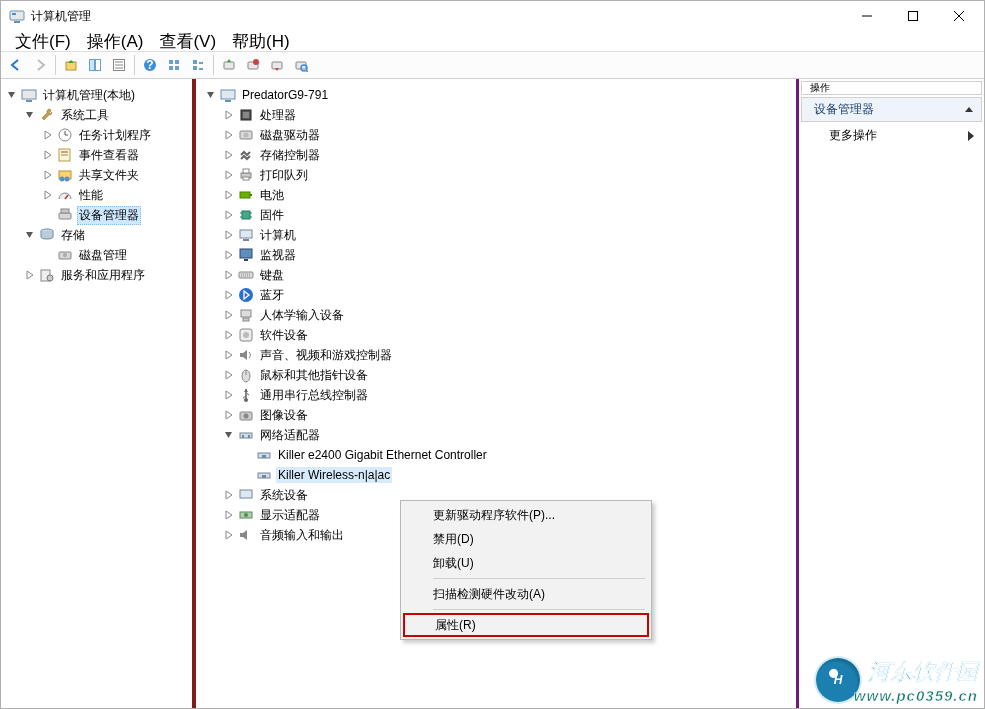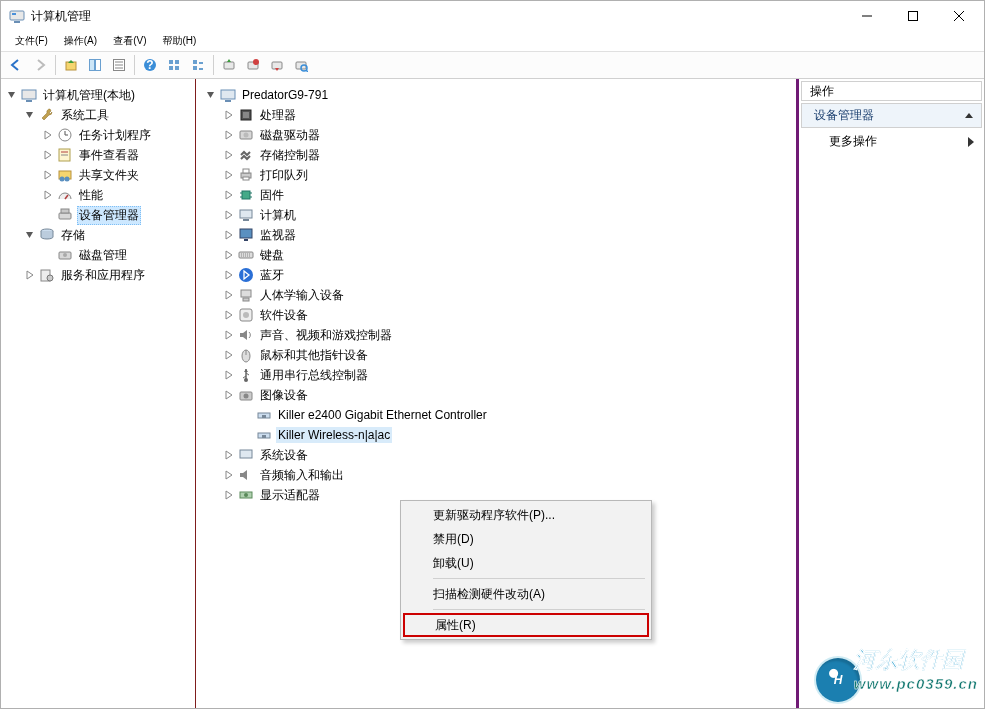--- a/index.html
+++ b/index.html
@@ -7,35 +7,35 @@
 
 
 .titlebar { height: 30px; display: flex; align-items: center; padding: 0 2px 0 8px; background: #fff; }
 .titlebar .sysicon { width: 16px; height: 16px; margin-right: 6px; display: inline-flex; align-items: center; justify-content: center; }
 .titlebar .title { flex: 1; font-size: 12px; color: #000; }
 .winbtns { display: flex; }
 .winbtn { width: 46px; height: 30px; display: flex; align-items: center; justify-content: center; color: #222; }
 
 
 .menubar { height: 20px; display: flex; align-items: center; padding: 0 6px; background: #fff; }
-.menuitem { padding: 2px 8px; font-size: 10px; color: #000; }
+.menuitem { padding: 2px 8px; font-size: 17px; color: #000; }
 
 
 .toolbar { height: 28px; display: flex; align-items: center; gap: 2px; padding: 2px 4px; border-top: 1px solid #e0e0e0; border-bottom: 1px solid #d0d0d0; background: #fcfcfc; }
 .tbtn { width: 22px; height: 22px; display: flex; align-items: center; justify-content: center; border: 1px solid transparent; border-radius: 2px; }
 .tsep { width: 1px; height: 20px; background: #d0d0d0; margin: 0 2px; }
 
 
 .body { display: flex; height: calc(100% - 30px - 20px - 28px); }
-.pane-left { width: 195px; border-right: 1px solid #7f1d1d; overflow: hidden; padding-top: 4px; background: #fff; }
+.pane-left { width: 195px; border-right: 4px solid #7f1d1d; overflow: hidden; padding-top: 4px; background: #fff; }
 .pane-center { flex: 1; border-right: 3px solid #701a75; overflow: hidden; padding-top: 4px; background: #fff; position: relative; }
 .pane-right { width: 185px; overflow: hidden; background: #fff; }
 
 
-.actions-header { height: 20px; border: 1px solid #d0d0d0; margin: 2px; padding: 0 8px; display: flex; align-items: center; font-weight: 400; font-size: 12px; background: #fff; }
+.actions-header { height: 14px; border: 1px solid #d0d0d0; margin: 2px; padding: 0 8px; display: flex; align-items: center; font-weight: 400; font-size: 10px; background: #fff; }
 .actions-section { background: #eef4fa; border: 1px solid #d0d0d0; margin: 0 2px 0 2px; padding: 3px 8px 3px 12px; display: flex; align-items: center; justify-content: space-between; font-size: 12px; color: #1a3e6e; }
 .actions-item { padding: 5px 8px 5px 28px; display: flex; align-items: center; justify-content: space-between; font-size: 12px; margin: 0 2px; gap: 35px; }
 
 
 .tree { padding: 2px 0 0 4px; user-select: none; }
 .tree ul { list-style: none; padding-left: 18px; }
 .tree > ul { padding-left: 0; }
 .node { display: flex; align-items: center; height: 20px; white-space: nowrap; padding-right: 4px; }
 .twisty { width: 14px; height: 14px; display: inline-flex; align-items: center; justify-content: center; margin-right: 2px; flex: 0 0 14px; }
 .twisty.empty { visibility: hidden; }
@@ -44,21 +44,21 @@
 .nlabel.sel { background: #cde8ff; border: 1px dotted #7fbff5; padding: 0 1px; }
 .nlabel.hl { background: #d8ebfa; }
 
 
 .ctxmenu { position: absolute; background: #f2f2f2; border: 1px solid #b8b8b8; box-shadow: 3px 3px 4px rgba(0,0,0,.2); width: 252px; z-index: 50; padding: 2px; }
 .ctxitem { height: 24px; display: flex; align-items: center; padding: 0 14px 0 30px; font-size: 12px; color: #000; }
 .ctxitem.hl { border: 2px solid #c00; position: relative; z-index: 2; background: #f2f2f2; }
 .ctxsep { height: 1px; background: #d0d0d0; margin: 3px 4px 3px 30px; }
 
 
-.watermark { position: absolute; right: 6px; bottom: 16px; text-align: left; pointer-events: none; z-index: 100; font-style: italic; }
+.watermark { position: absolute; right: 6px; bottom: 4px; text-align: right; pointer-events: none; z-index: 100; font-style: italic; }
 .watermark .wm1 { font-size: 22px; font-weight: 700; color: #2da0d0; -webkit-text-stroke: .4px #fff; }
 .watermark .wm2 { font-size: 15px; font-weight: 700; color: #0f766e; letter-spacing: 1px; -webkit-text-stroke: .5px #fff; }
 .wm-badge { position: absolute; right: 124px; bottom: 6px; width: 44px; height: 44px; border-radius: 50%; background: radial-gradient(circle at 40% 35%, #fff 0 4px, #1b7fb0 5px 100%); display: flex; align-items: center; justify-content: center; color: #fff; font-weight: 700; font-size: 20px; font-style: italic; z-index: 100; box-shadow: -2px 3px 2px rgba(0,0,0,.15) inset, 0 0 0 2px #d0ecf4; }
 
 svg { display: block; }
 </style>
 </head>
 <body>
 
 <div class="titlebar">
@@ -435,20 +435,36 @@
               </li>
             <li>
                 <div class="node">
                   <span class="twisty">
                     <svg width="10" height="10">
                       <path d="M2 1 L8 5 L2 9 Z" fill="none" stroke="#888"></path>
                     </svg>
                   </span>
                   <span class="ticon">
                     <svg width="16" height="16">
+                      <rect x="2" y="5" width="10" height="6" fill="#6ab000" stroke="#478000"></rect>
+                      <rect x="12" y="7" width="2" height="2" fill="#478000"></rect>
+                    </svg>
+                  </span>
+                  <span class="nlabel">电池</span>
+                </div>
+              </li>
+            <li>
+                <div class="node">
+                  <span class="twisty">
+                    <svg width="10" height="10">
+                      <path d="M2 1 L8 5 L2 9 Z" fill="none" stroke="#888"></path>
+                    </svg>
+                  </span>
+                  <span class="ticon">
+                    <svg width="16" height="16">
                       <rect x="4" y="4" width="8" height="8" fill="#4a8" stroke="#276"></rect>
                       <line x1="2" y1="6" x2="4" y2="6" stroke="#276"></line>
                       <line x1="2" y1="10" x2="4" y2="10" stroke="#276"></line>
                       <line x1="12" y1="6" x2="14" y2="6" stroke="#276"></line>
                       <line x1="12" y1="10" x2="14" y2="10" stroke="#276"></line>
                     </svg>
                   </span>
                   <span class="nlabel">固件</span>
                 </div>
               </li>
@@ -609,20 +625,35 @@
                   <span class="ticon">
                     <svg width="16" height="16">
                       <rect x="2" y="5" width="12" height="8" rx="1" fill="#ccc" stroke="#888"></rect>
                       <circle cx="8" cy="9" r="2.5" fill="#888"></circle>
                     </svg>
                   </span>
                   <span class="nlabel">图像设备</span>
                 </div>
               </li>
             <li>
+              <div class="node">
+                <span class="twisty">
+                    <svg width="10" height="10">
+                      <path d="M1 2 L8 2 L4.5 8 Z" fill="#595959"></path>
+                    </svg>
+                  </span>
+                <span class="ticon">
+                    <svg width="16" height="16">
+                      <rect x="2" y="6" width="12" height="5" fill="#cde" stroke="#789"></rect>
+                      <rect x="4" y="8" width="2" height="3" fill="#789"></rect>
+                      <rect x="10" y="8" width="2" height="3" fill="#789"></rect>
+                    </svg>
+                  </span>
+                <span class="nlabel">网络适配器</span>
+              </div>
               <ul>
                 <li>
                     <div class="node">
                       <span class="twisty empty"></span>
                       <span class="ticon">
                         <svg width="16" height="16">
                           <rect x="2" y="6" width="12" height="5" fill="#cde" stroke="#789"></rect>
                           <rect x="6" y="8" width="4" height="3" fill="#789"></rect>
                         </svg>
                       </span>
@@ -660,40 +691,40 @@
               </li>
             <li>
                 <div class="node">
                   <span class="twisty">
                     <svg width="10" height="10">
                       <path d="M2 1 L8 5 L2 9 Z" fill="none" stroke="#888"></path>
                     </svg>
                   </span>
                   <span class="ticon">
                     <svg width="16" height="16">
-                      <path d="M2 6h3l4-3v10l-4-3H2z" fill="#888"></path>
-                    </svg>
-                  </span>
-                  <span class="nlabel">音频输入和输出</span>
-                </div>
-              </li>
-            <li>
-                <div class="node">
-                  <span class="twisty">
-                    <svg width="10" height="10">
-                      <path d="M2 1 L8 5 L2 9 Z" fill="none" stroke="#888"></path>
-                    </svg>
-                  </span>
-                  <span class="ticon">
-                    <svg width="16" height="16">
                       <rect x="2" y="5" width="12" height="6" fill="#b0d0b0" stroke="#5a8a5a"></rect>
                       <circle cx="8" cy="8" r="2" fill="#5a8a5a"></circle>
                     </svg>
                   </span>
                   <span class="nlabel">显示适配器</span>
+                </div>
+              </li>
+            <li>
+                <div class="node">
+                  <span class="twisty">
+                    <svg width="10" height="10">
+                      <path d="M2 1 L8 5 L2 9 Z" fill="none" stroke="#888"></path>
+                    </svg>
+                  </span>
+                  <span class="ticon">
+                    <svg width="16" height="16">
+                      <path d="M2 6h3l4-3v10l-4-3H2z" fill="#888"></path>
+                    </svg>
+                  </span>
+                  <span class="nlabel">音频输入和输出</span>
                 </div>
               </li>
           </ul>
         </li>
       </ul>
     </div>
 
     <div class="ctxmenu" style="left:204px; top:393px;margin-top:28px;">
       <div class="ctxitem">更新驱动程序软件(P)...</div>
       <div class="ctxitem">禁用(D)</div>

